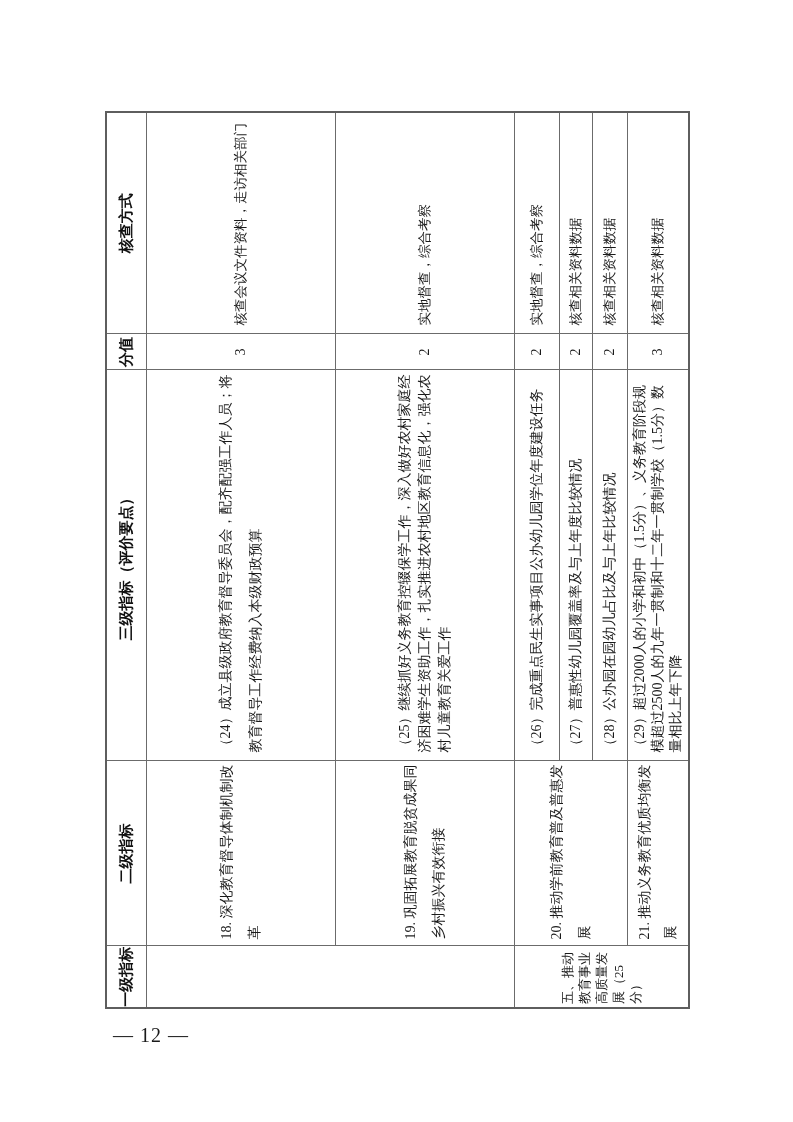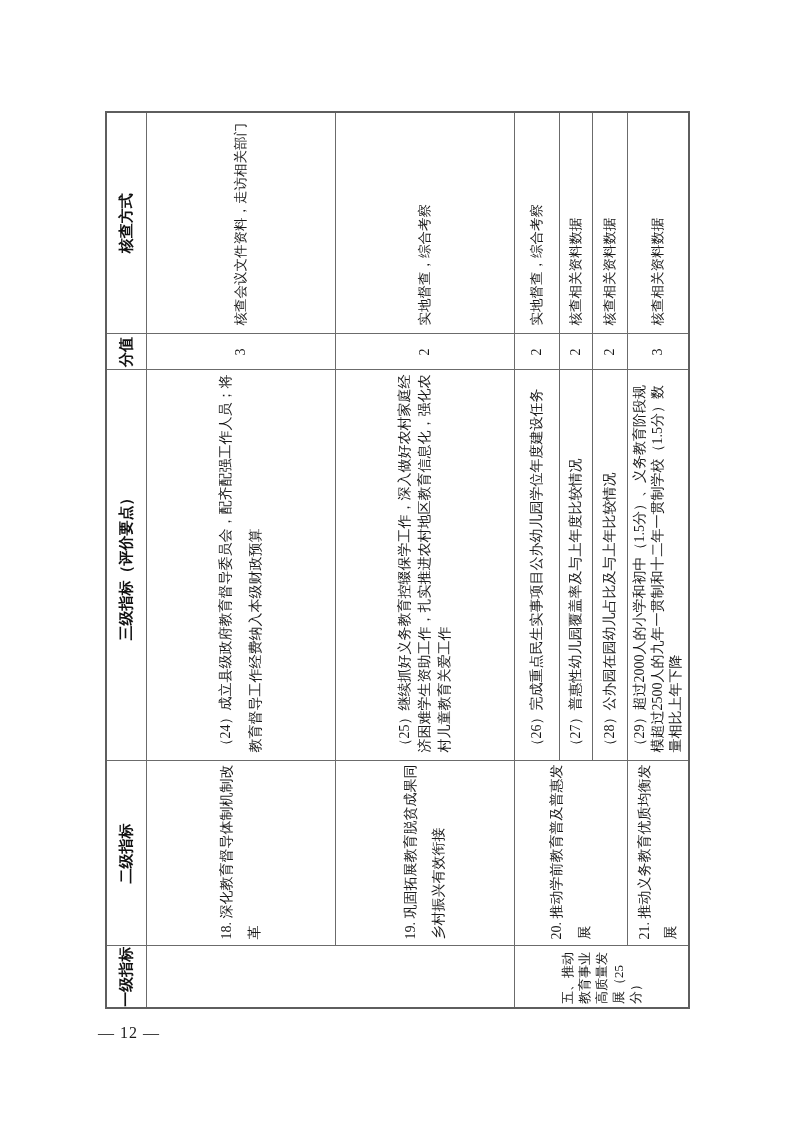--- a/index.html
+++ b/index.html
@@ -56,22 +56,22 @@
   .lh30 { line-height:30px; }
   .lh20 { line-height:20px; }
   .lh18 { line-height:18px; }
   .c-score { text-align:center; font-size:14px; }
   .c-method {
     padding-left:8px; text-align:left;
     font-size:13.5px; white-space:nowrap;
   }
   .pageno {
     position:absolute;
-    left:98px; top:1024px;
-    font-size:16px;
+    left:113px; top:1024px;
+    font-size:20px;
     letter-spacing:1px;
     color:#1a1a1a;
   }
 </style>
 </head>
 <body>
 
 <div class="page">
 
   <div class="rot">

